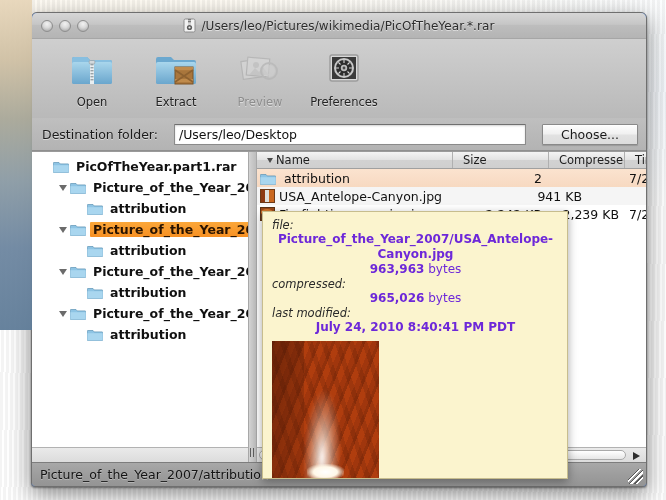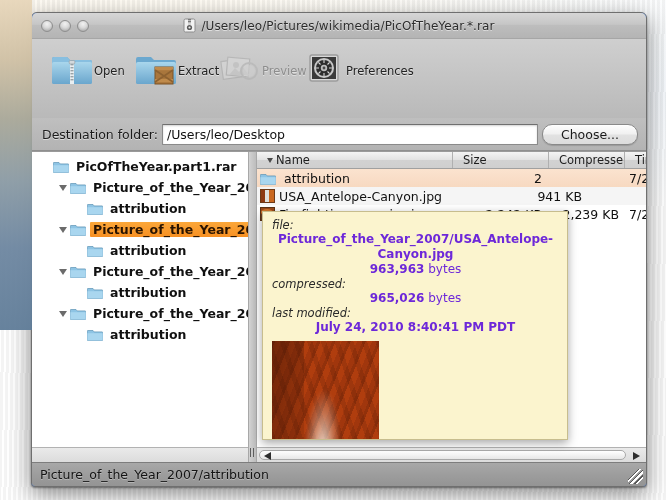--- a/index.html
+++ b/index.html
@@ -93,38 +93,38 @@
   }
 
   
   .toolbar {
     flex: 0 0 79px;
     background: linear-gradient(180deg,#cfcfcf 0%,#c4c4c4 50%,#b9b9b9 100%);
     display: flex; align-items: flex-start; padding: 5px 0 0 18px;
   }
   .tb-item {
     width: 84px;
-    display:flex; flex-direction:row; align-items:center;
+    display:flex; flex-direction:column; align-items:center;
     padding-top: 2px;
   }
   .tb-icon { height: 44px; display:flex; align-items:center; justify-content:center; }
   .tb-label {
     margin-top: 5px;
     font-size: 11.5px; color:#232323;
     text-shadow:0 1px 0 rgba(255,255,255,.5);
   }
   .tb-item.disabled .tb-label { color:#8d8d8d; text-shadow:0 1px 0 rgba(255,255,255,.45); }
   .tb-item.disabled .tb-icon { opacity:.38; }
 
   
   .destrow {
     flex: 0 0 33px;
     background: linear-gradient(180deg,#bfbfbf 0%,#b3b3b3 100%);
     border-bottom: 1px solid #8f8f8f;
-    display:flex; align-items:center; padding: 0 8px 0 10px; gap:4px;
+    display:flex; align-items:center; padding: 0 8px 0 10px; gap:16px;
   }
   .dest-label {
     font-size: 12.5px; color:#1c1c1c;
     text-shadow:0 1px 0 rgba(255,255,255,.5);
   }
   .dest-input {
     flex:1 1 auto; height: 21px;
     background:#fff;
     border:1px solid #8a8a8a;
     border-top-color:#6f6f6f;
@@ -132,21 +132,21 @@
     font-size:12.5px; color:#111;
     padding: 0 4px;
     display:flex; align-items:center;
     font-family:"DejaVu Sans","Liberation Sans",sans-serif;
     border-radius:1px;
   }
   .choose-btn {
     flex:0 0 auto;
     height:21px; min-width:96px;
     border:1px solid #898989;
-    border-radius:10px;
+    border-radius:1px;
     background: linear-gradient(180deg,#fdfdfd 0%,#f0f0f0 48%,#e2e2e2 52%,#dcdcdc 100%);
     box-shadow: 0 1px 0 rgba(255,255,255,.7) inset, 0 1px 1px rgba(0,0,0,.15);
     font-size:12.5px; color:#1a1a1a;
     display:flex; align-items:center; justify-content:center;
   }
 
   
   .content {
     flex: 1 1 auto;
     display:flex;
@@ -291,21 +291,21 @@
     position:absolute; right:3px; bottom:2px; width:15px; height:15px;
     background:
       linear-gradient(135deg, transparent 0 38%, #ffffff 38% 46%, transparent 46% 56%, #ffffff 56% 64%, transparent 64% 74%, #ffffff 74% 82%, transparent 82%),
       linear-gradient(135deg, transparent 0 34%, #555 34% 38%, transparent 38% 52%, #555 52% 56%, transparent 56% 70%, #555 70% 74%, transparent 74%);
   }
 
   
   #tooltip {
     position:absolute;
     left: 262px; top: 211px;
-    width: 306px; height: 229px;
+    width: 306px; height: 268px;
     background: #fbf4ce;
     border: 1px solid #c7bd8e;
     box-shadow: 0 3px 9px rgba(0,0,0,.35);
     padding: 6px 8px 0 9px;
     font-size: 12px;
     color:#111;
     overflow:hidden;
     z-index: 50;
   }
   .tt-key { font-style: italic; font-size:11.5px; color:#2a2a2a; line-height:14px; }

